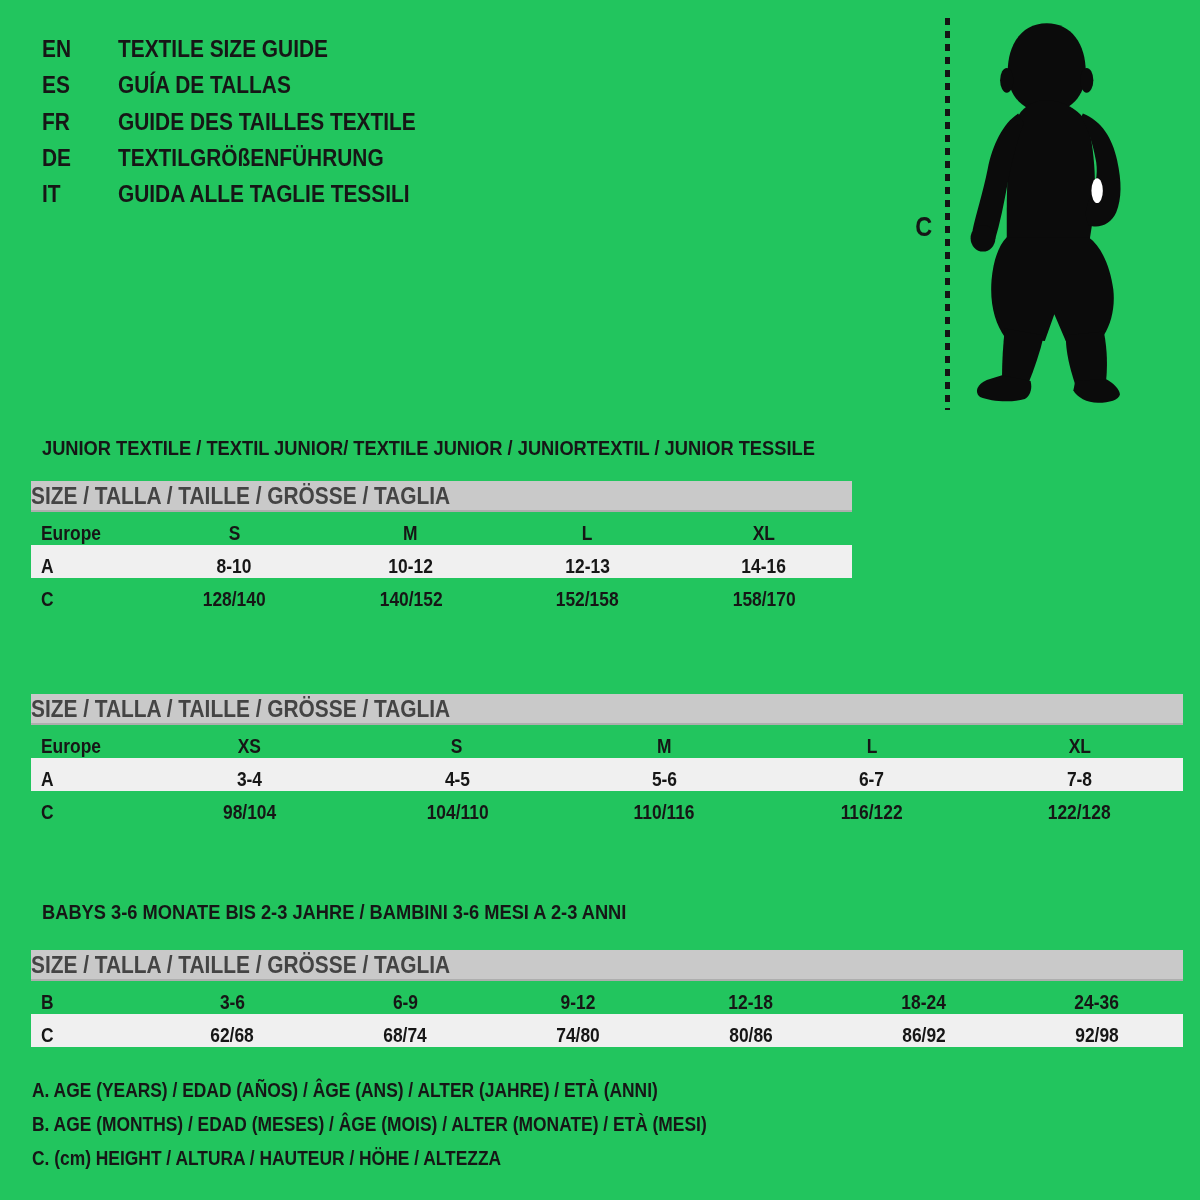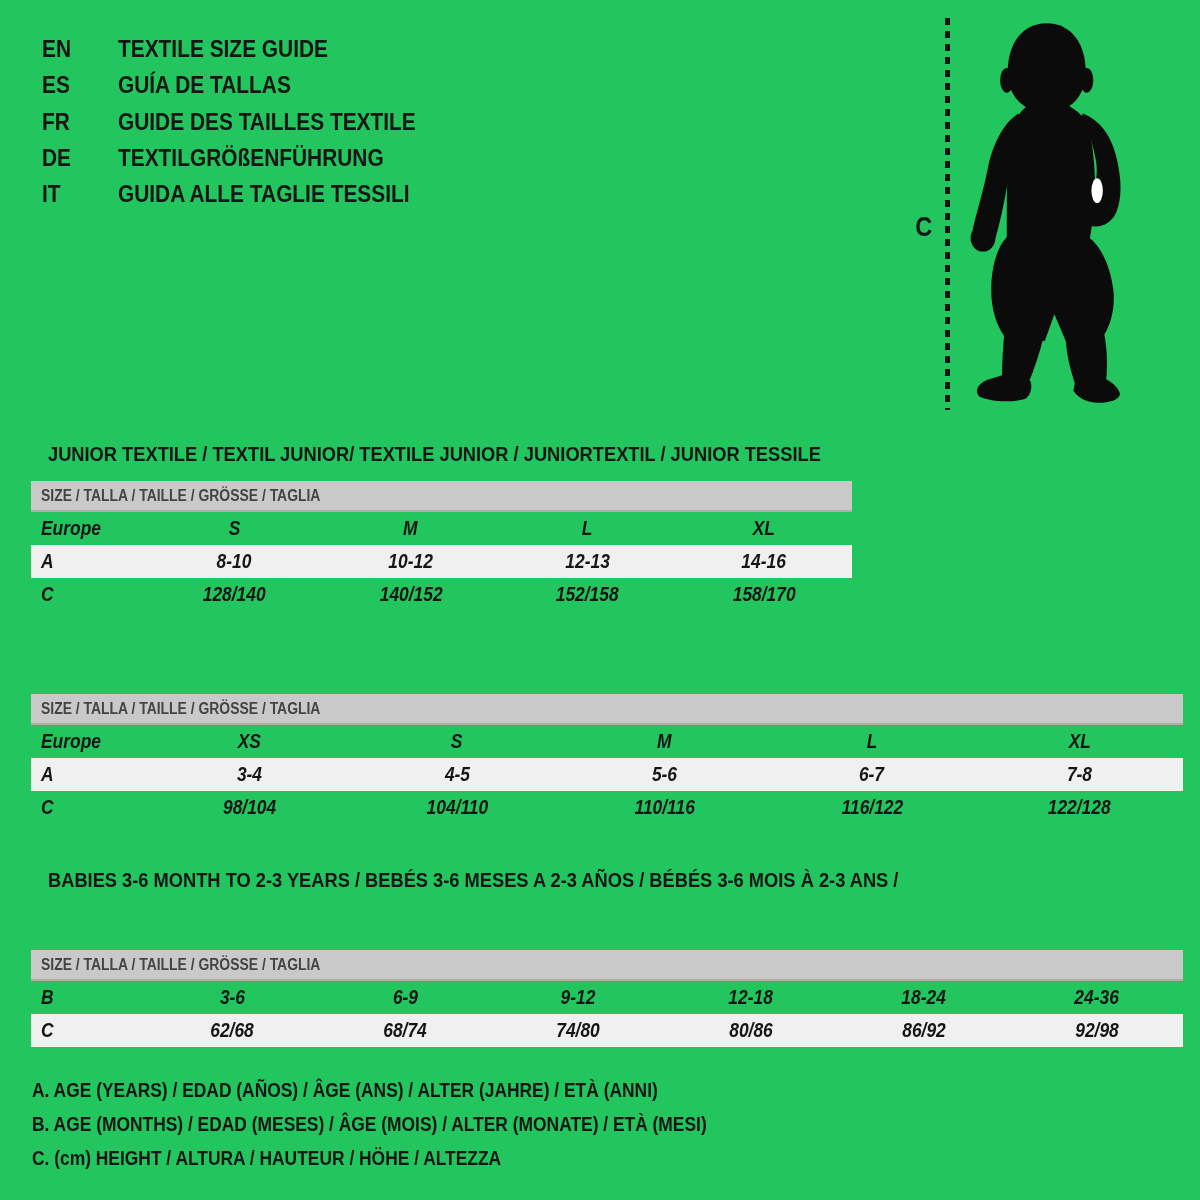--- a/index.html
+++ b/index.html
@@ -18,31 +18,31 @@
 
   
   .dashed-line {
     position:absolute; left:945px; top:18px; width:5px; height:392px;
     background:repeating-linear-gradient(to bottom,#141414 0 7px,transparent 7px 13px);
   }
   .measure-c { position:absolute; left:914px; top:212px; font-size:27px; }
   .toddler { position:absolute; left:963px; top:15px; }
 
   
-  .sec-title { position:absolute; left:42px; font-size:21px; line-height:24px; margin:6px; font-weight:700; }
+  .sec-title { position:absolute; left:42px; font-size:21px; line-height:24px; margin:0; font-weight:700; }
   .sub-a { font-size:14px; position:relative; top:4px; }
 
   
   .stable { position:absolute; left:31px; }
   .thead {
     height:31px; background:#c9c9c9; border-bottom:2px solid #aeaeae;
-    display:flex; align-items:center; padding-left:10px; box-sizing:border-box;
-    font-size:16px; color:#444444;
+    display:flex; align-items:center; box-sizing:border-box;
+    font-size:24px; color:#444444;
   }
-  .trow { height:33px; display:flex; align-items:center; font-size:20px;font-style:italic; }
+  .trow { height:33px; display:flex; align-items:flex-end; font-size:20px; }
   .trow.alt { background:#f0f0f0; }
   .cell { flex:1; text-align:center; }
   .cell.first { flex:0 0 115px; text-align:left; padding-left:10px; box-sizing:border-box; }
 
   
   .legend-line { position:absolute; left:32px; font-size:20px; line-height:24px; }
 </style>
 </head>
 <body>
 
@@ -153,22 +153,22 @@
     <div class="trow">
       <div class="cell first"><span class="cx lx">C</span></div>
       <div class="cell"><span class="cx">98/104</span></div>
       <div class="cell"><span class="cx">104/110</span></div>
       <div class="cell"><span class="cx">110/116</span></div>
       <div class="cell"><span class="cx">116/122</span></div>
       <div class="cell"><span class="cx">122/128</span></div>
     </div>
   </div>
 
-  <h2 class="sec-title" style="top:862px">
-    <span class="cx lx">BABIES 3-6 MONTH TO 2-3 YEARS / BEBÉS 3-6 MESES A 2-3 AÑOS / BÉBÉS 3-6 MOIS À 2-3 ANS /</span>
+  <h2 class="sec-title" style="top:900px">
+    <span class="cx lx">BABYS 3-6 MONATE BIS 2-3 JAHRE / BAMBINI 3-6 MESI A 2-3 ANNI</span>
   </h2>
   <div class="stable" style="top:950px;width:1152px">
     <div class="thead">
       <span class="cx lx">SIZE / TALLA / TAILLE / GRÖSSE / TAGLIA</span>
     </div>
     <div class="trow">
       <div class="cell first"><span class="cx lx">B</span></div>
       <div class="cell"><span class="cx">3-6</span></div>
       <div class="cell"><span class="cx">6-9</span></div>
       <div class="cell"><span class="cx">9-12</span></div>

